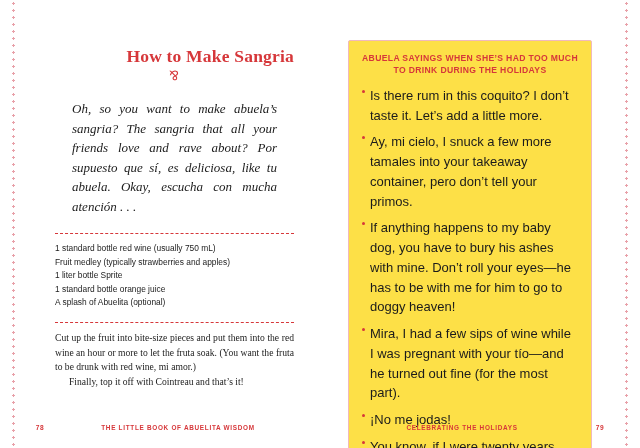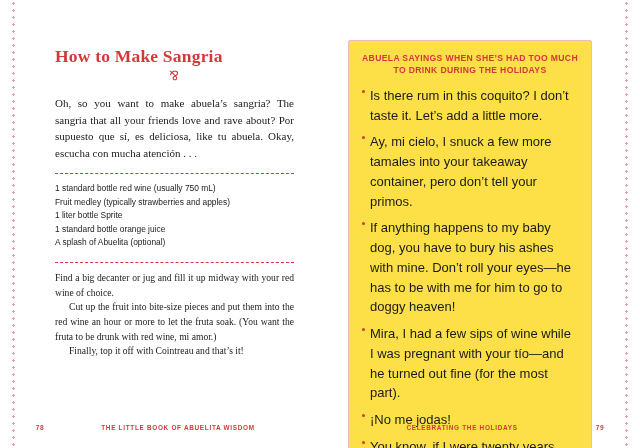--- a/index.html
+++ b/index.html
@@ -44,36 +44,37 @@
   .page.right { padding: 40px 48px 0 28px; }
 
   
   .recipe-title {
     color: #d6373a;
     font-family: "Liberation Serif", serif;
     font-weight: bold;
     font-size: 17.5px;
     letter-spacing: .2px;
     margin: 0 0 2px 0;
-    text-align: left;
+    text-align: right;
   }
   .flourish {
     text-align: center;
     color: #d6373a;
     font-size: 13px;
     line-height: 1;
     margin-bottom: 13px;
     letter-spacing: 1px;
   }
   .body-text {
-    font-size: 11px;
+    font-size: 13px;
     line-height: 1.5;
     color: #1b1b1b;
     text-align: justify;
-    margin: 0;
+    margin: 17px;
+    font-style: italic;
   }
   .rule {
     border: 0;
     border-top: 1px dashed #d6373a;
     margin: 12px 0 8px 0;
   }
   .ingredients {
     font-family: "Liberation Sans", sans-serif;
     font-size: 8.4px;
     line-height: 1.62;
@@ -222,21 +223,20 @@
       <div>1 standard bottle red wine (usually 750 mL)</div>
       <div>Fruit medley (typically strawberries and apples)</div>
       <div>1 liter bottle Sprite</div>
       <div>1 standard bottle orange juice</div>
       <div>A splash of Abuelita (optional)</div>
     </div>
 
     <hr class="rule">
 
     <div class="method">
-      <p>Find a big decanter or jug and fill it up midway with your red wine of choice.</p>
       <p>Cut up the fruit into bite-size pieces and put them into the red wine an hour or more to let the fruta soak. (You want the fruta to be drunk with red wine, mi amor.)</p>
       <p>Finally, top it off with Cointreau and that’s it!</p>
     </div>
 
     <div class="footer left">
       <div class="pg">78</div>
       <div class="ttl">The Little Book of Abuelita Wisdom</div>
     </div>
   </div>
 

